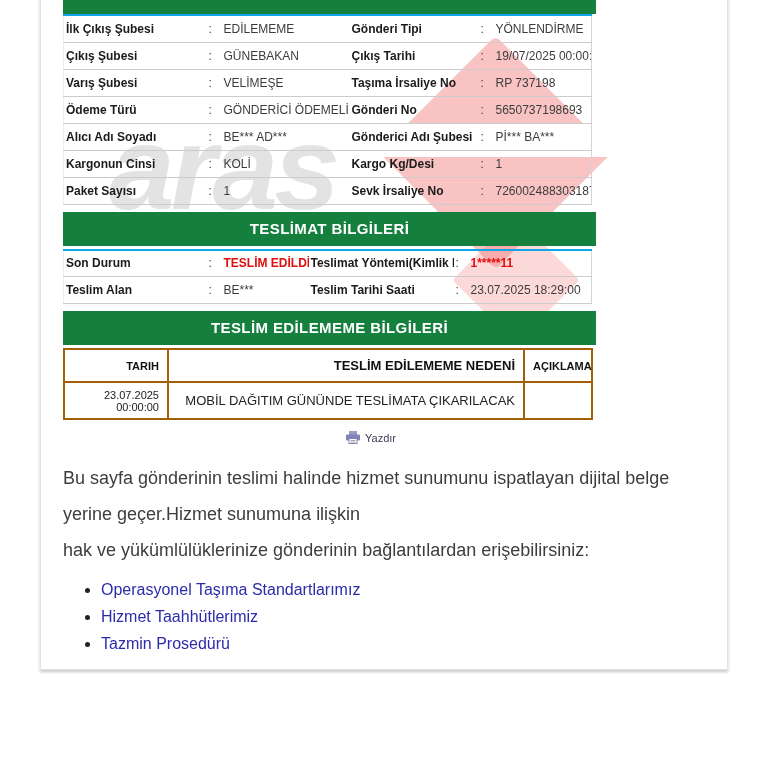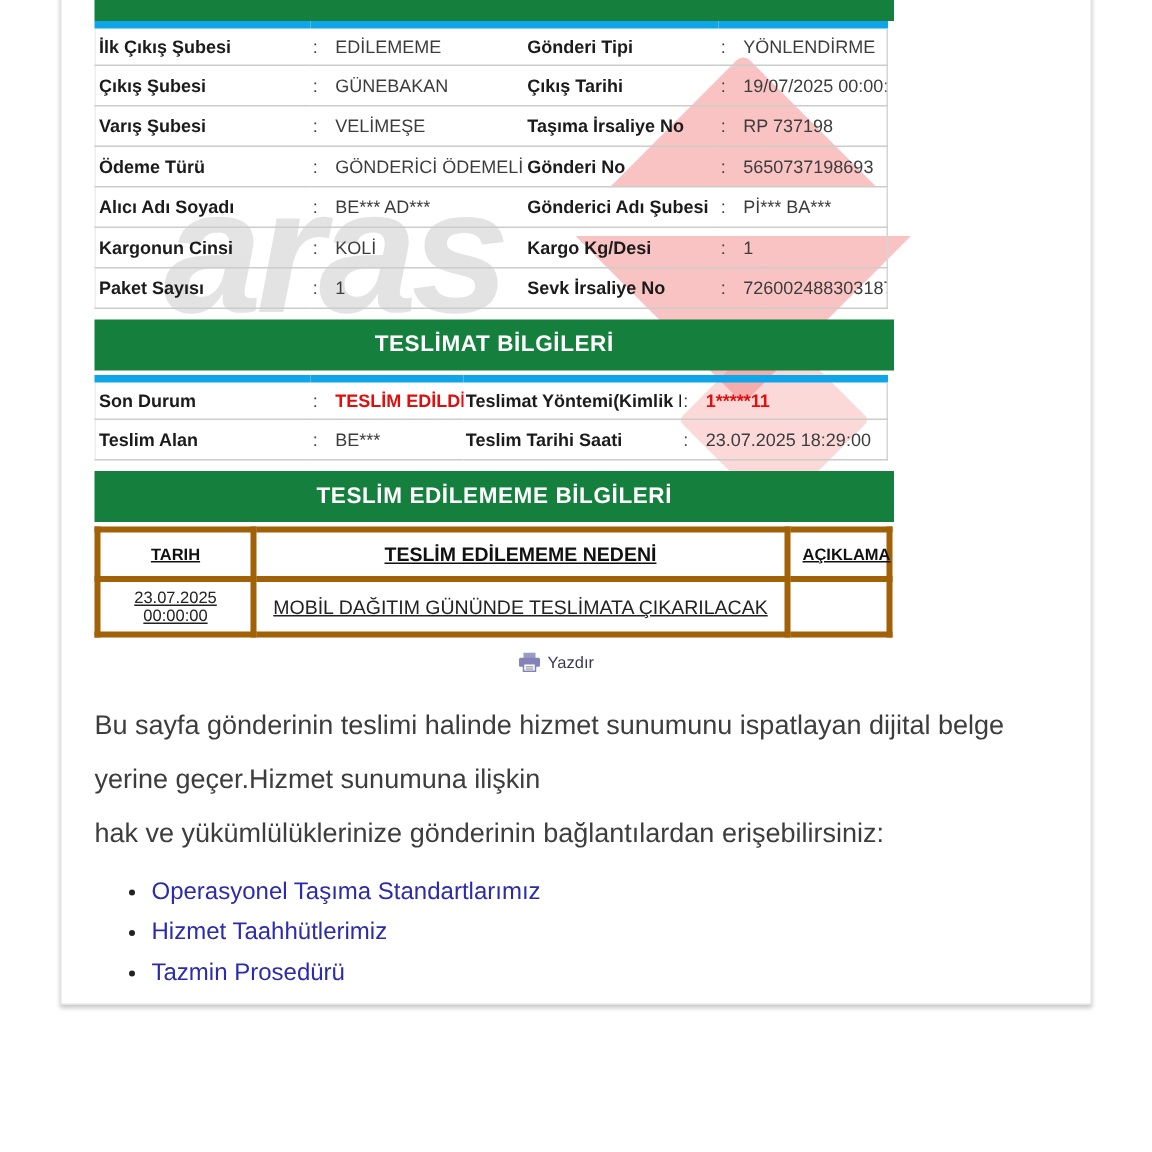--- a/index.html
+++ b/index.html
@@ -39,38 +39,38 @@
   }
   .hdr.cut { height:34px; }
 
   
   table.info { border-collapse:collapse; width:528px; table-layout:fixed;
     position:relative; z-index:2; background:transparent; }
   table.info td {
     border-bottom:1px solid #ccc; height:27px; font-size:12px;
     vertical-align:middle; padding:0 2px; white-space:nowrap; overflow:hidden;
   }
-  table.info tr:first-child td { border-top:5px solid #0ea5e9;margin-left:28px; }
+  table.info tr:first-child td { border-top:2px solid #0ea5e9;margin-left:28px; }
   table.info td:last-child { border-right:1px solid #d5d5d5; }
   table.info td:first-child { border-left:1px solid #eee; }
   td.lbl { font-weight:bold; color:#1b1b1b; }
   td.val { color:#3c3c3c; }
   .colon { display:inline-block; width:15px; color:#3c3c3c; }
   .red { color:#e10e0e; font-weight:bold; }
 
   col.c1 { width:143px; } col.c2 { width:143px; } col.c3 { width:129px; } col.c4 { width:113px; }
   col.d1 { width:143px; } col.d2 { width:102px; } col.d3 { width:145px; } col.d4 { width:138px; }
 
   .gap7 { height:7px; } .gap3 { height:3px; }
 
   
   table.grid { border-collapse:collapse; width:528px; table-layout:fixed;
     position:relative; z-index:2; }
-  table.grid th, table.grid td { border:4px solid #a16207; text-align:center;
-    padding:4px 8px; vertical-align:middle;text-decoration:underline; }
+  table.grid th, table.grid td { border:2px solid #a16207; text-align:right;
+    padding:4px 8px; vertical-align:middle; }
   table.grid th { font-weight:bold; color:#111; height:33px; }
   table.grid td { height:37px; color:#222; }
   .th-small { font-size:11px; }
   .th-big { font-size:13px; }
   .td-date { font-size:11px; color:#333; }
   .td-reason { font-size:13px; }
   col.u1 { width:104px; } col.u2 { width:356px; } col.u3 { width:68px; }
 
   
   .print-row { width:616px; margin-top:10px; text-align:center;

